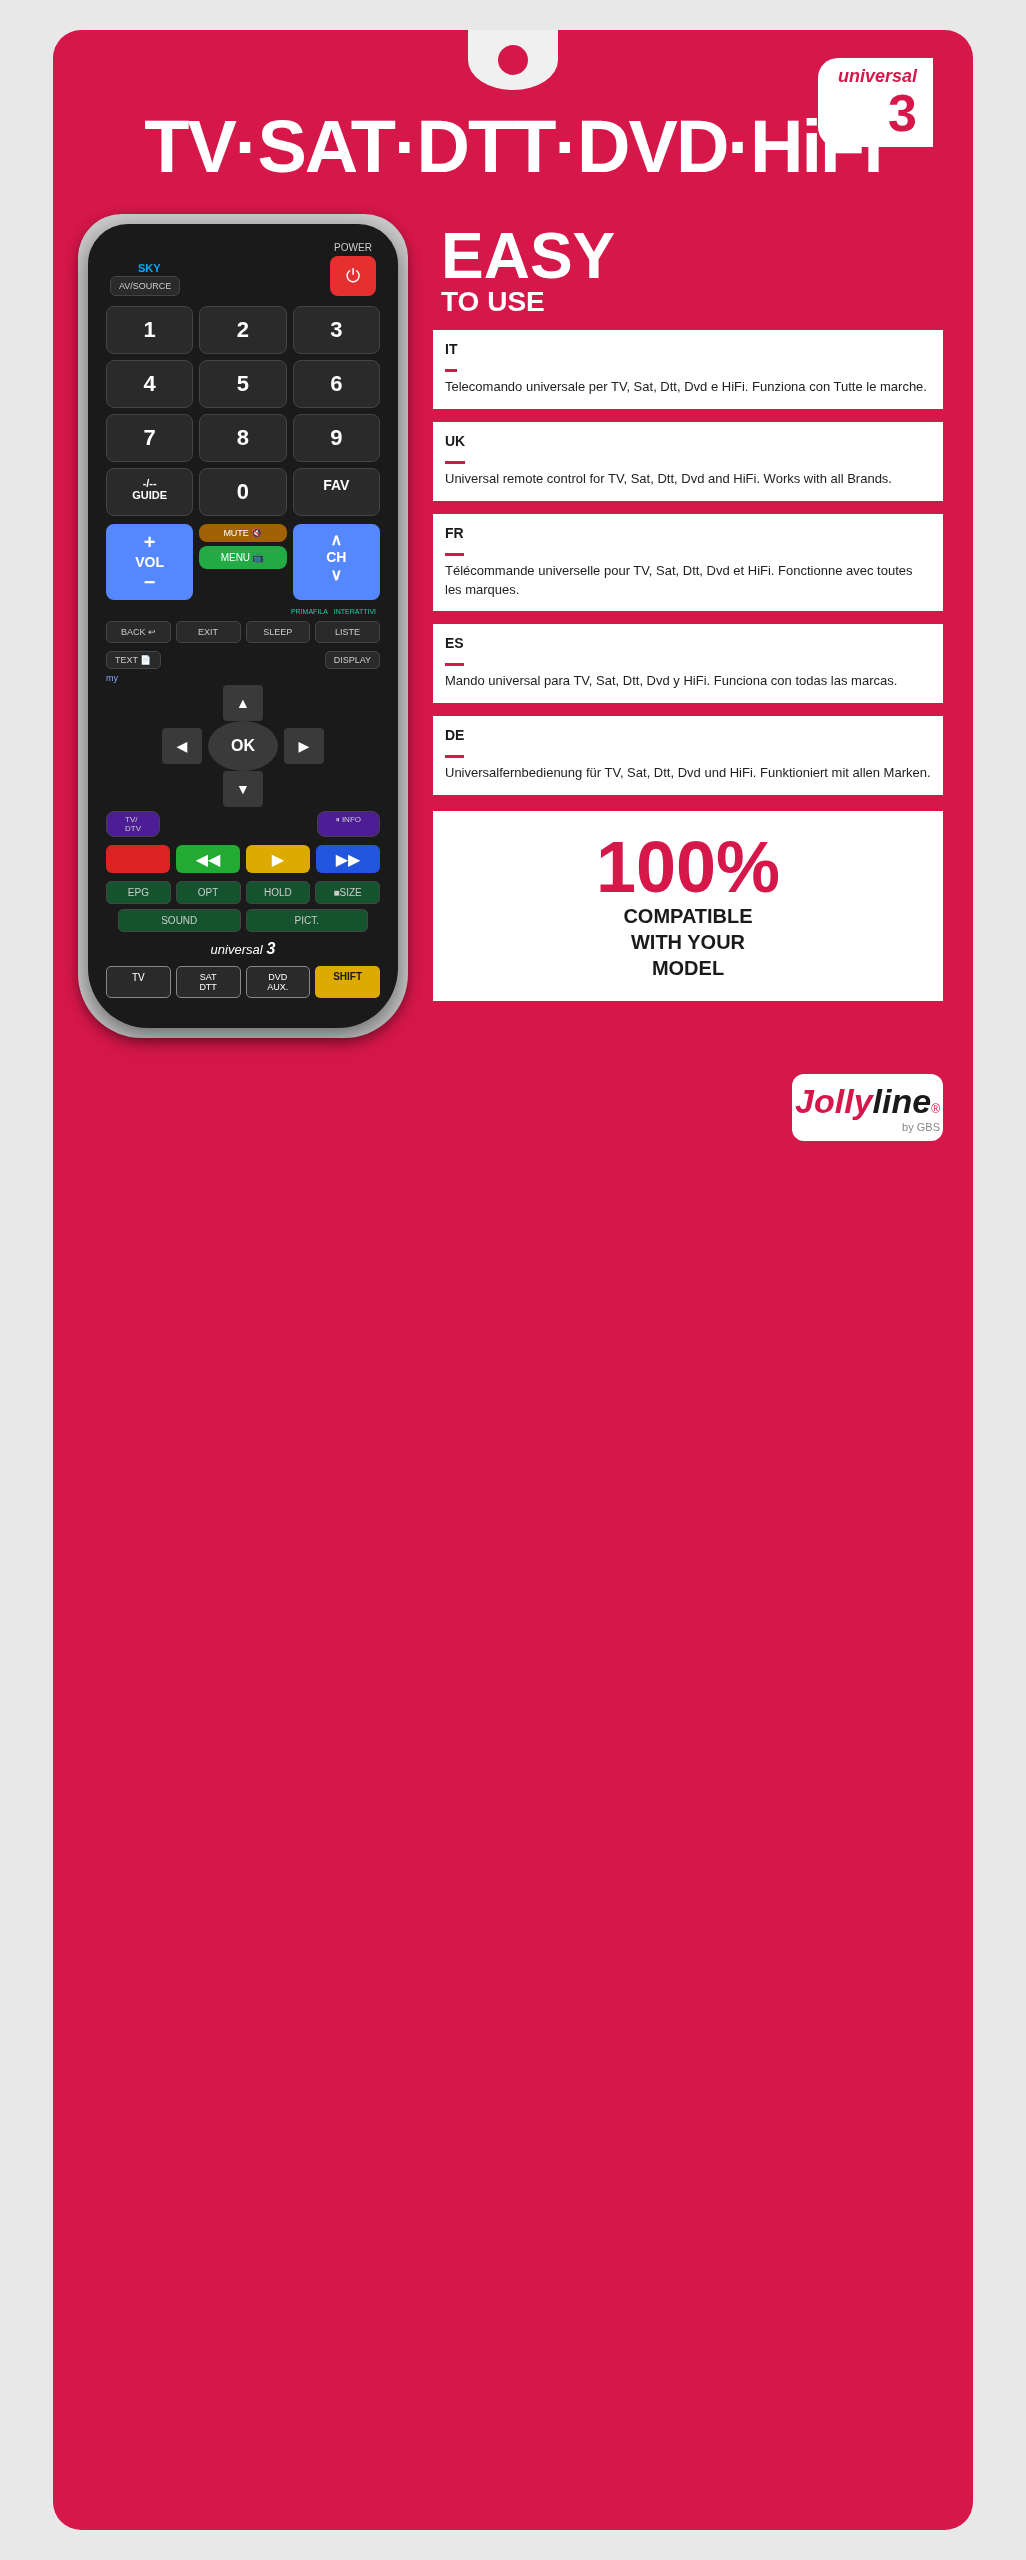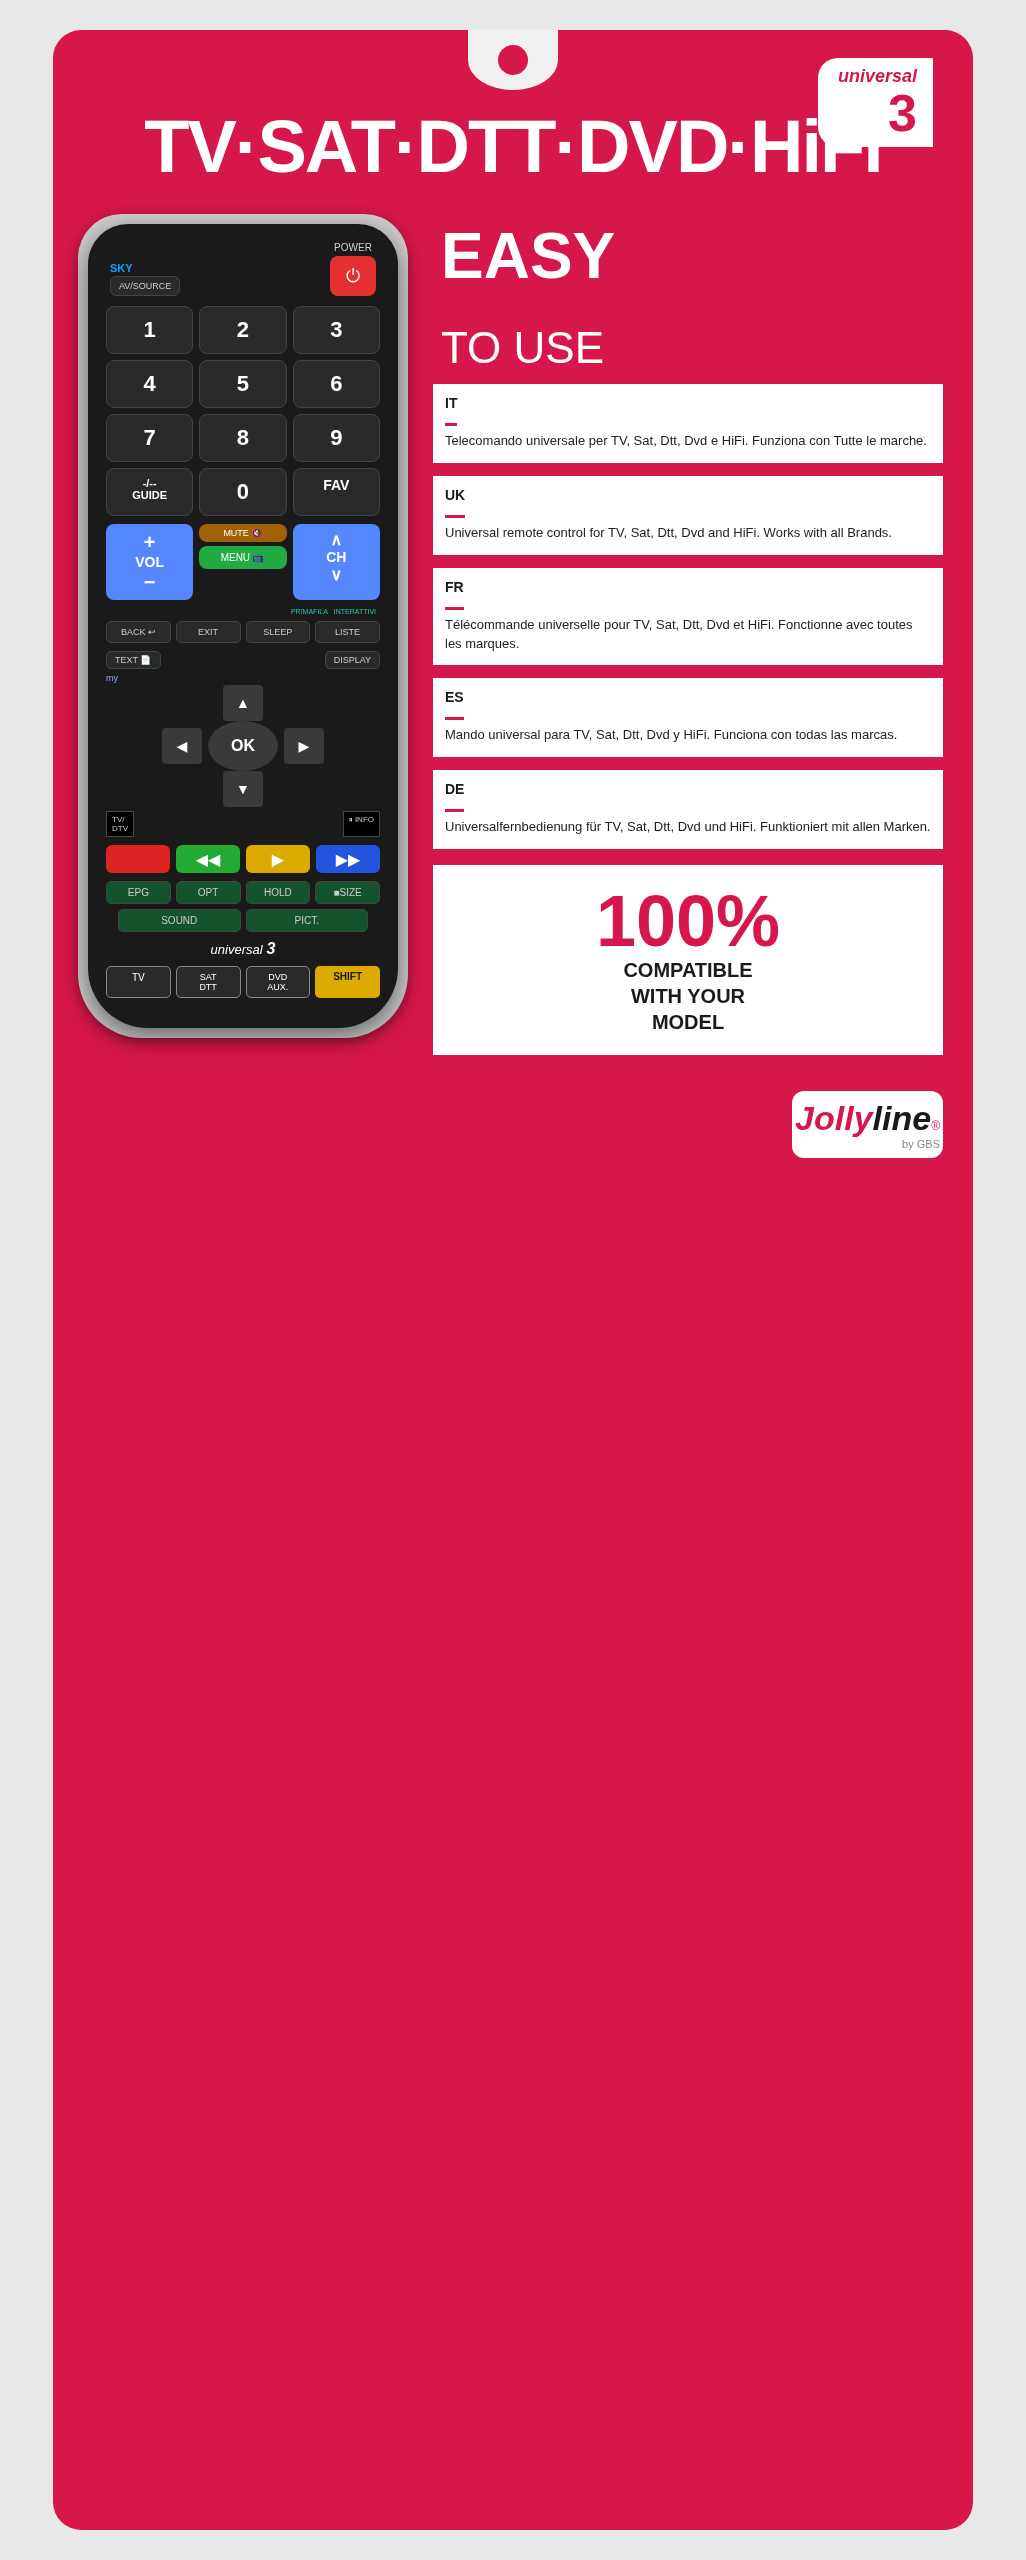--- a/index.html
+++ b/index.html
@@ -106,20 +106,21 @@
       justify-content: space-between;
       align-items: flex-end;
       margin-bottom: 10px;
       padding: 0 4px;
     }
     .sky-label {
       color: #00aaff;
       font-size: 11px;
       font-weight: bold;
       margin-bottom: 2px;
+      margin-left: 28px;
     }
     .av-btn {
       background: #2a2a2a;
       border: 1px solid #444;
       border-radius: 6px;
       color: #ccc;
       font-size: 9px;
       padding: 4px 8px;
       text-align: center;
     }
@@ -331,26 +332,26 @@
       font-size: 16px;
       font-weight: bold;
       margin: 0 6px;
     }
     .tvdtv-info-row {
       display: flex;
       justify-content: space-between;
       margin-top: 4px;
     }
     .tvdtv-btn {
-      background: #000000;
-      border: 1px solid #444;
-      border-radius: 0;
+      background: #4c1d95;
+      border: 1px solid #444;
+      border-radius: 8px;
       color: #ccc;
       font-size: 8px;
-      padding: 3px 5px;
+      padding: 3px 18px;
     }
     
     .color-btn-row {
       display: grid;
       grid-template-columns: repeat(4, 1fr);
       gap: 6px;
       margin: 8px 0;
     }
     .cbtn-red { background: #dd2222; border-radius: 6px; height: 28px; }
     .cbtn-green { background: #22aa33; border-radius: 6px; height: 28px; }
@@ -404,26 +405,25 @@
       padding: 10px 8px 14px;
     }
     .easy-text {
       font-size: 64px;
       font-weight: 900;
       color: white;
       line-height: 1;
       text-align: left;
     }
     .to-use-text {
-      font-size: 44px;
-      font-weight: 400;
+      font-size: 28px;
+      font-weight: 700;
       color: white;
       line-height: 1;
       text-align: left;
-      margin-top: 38px;
     }
     .lang-section {
       background: white;
       padding: 10px 12px 12px;
       margin-bottom: 3px;
     }
     .lang-label {
       font-size: 14px;
       font-weight: 900;
       color: #1a1a1a;

